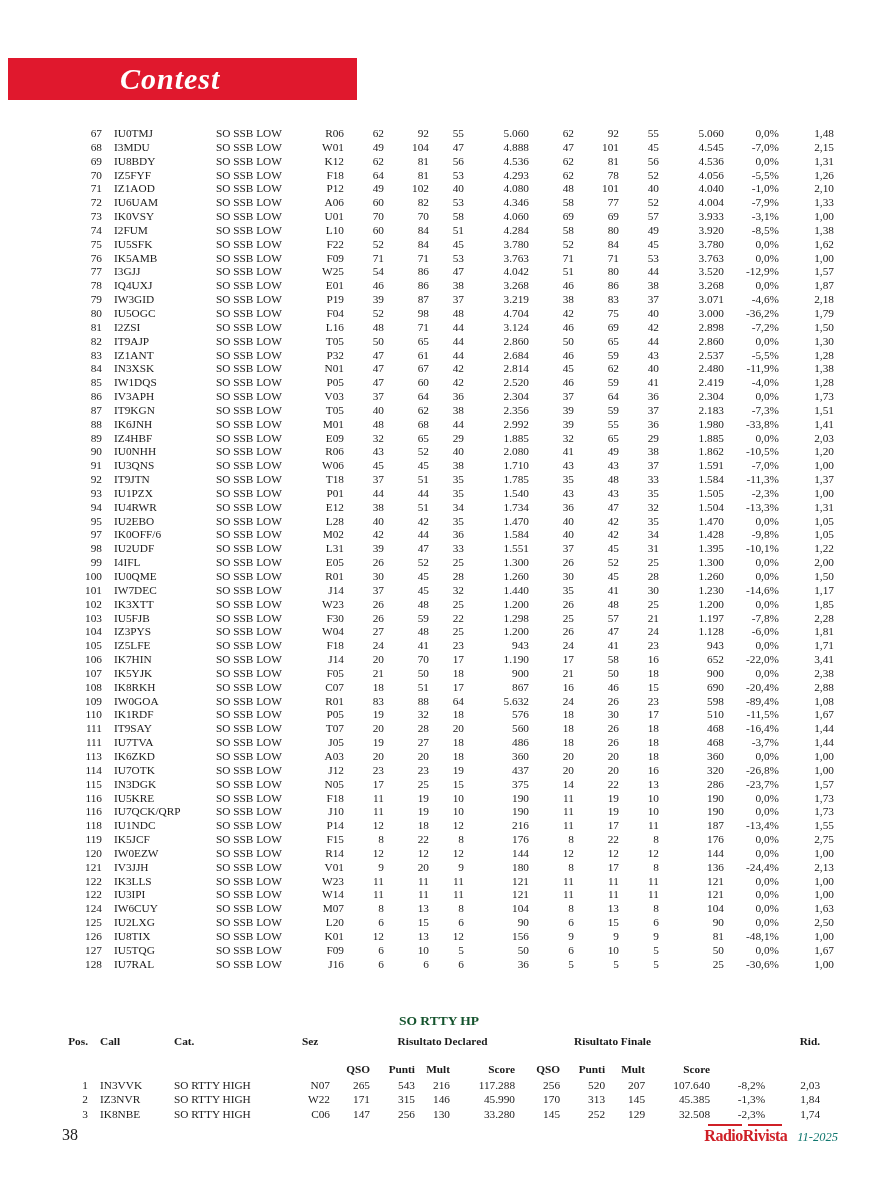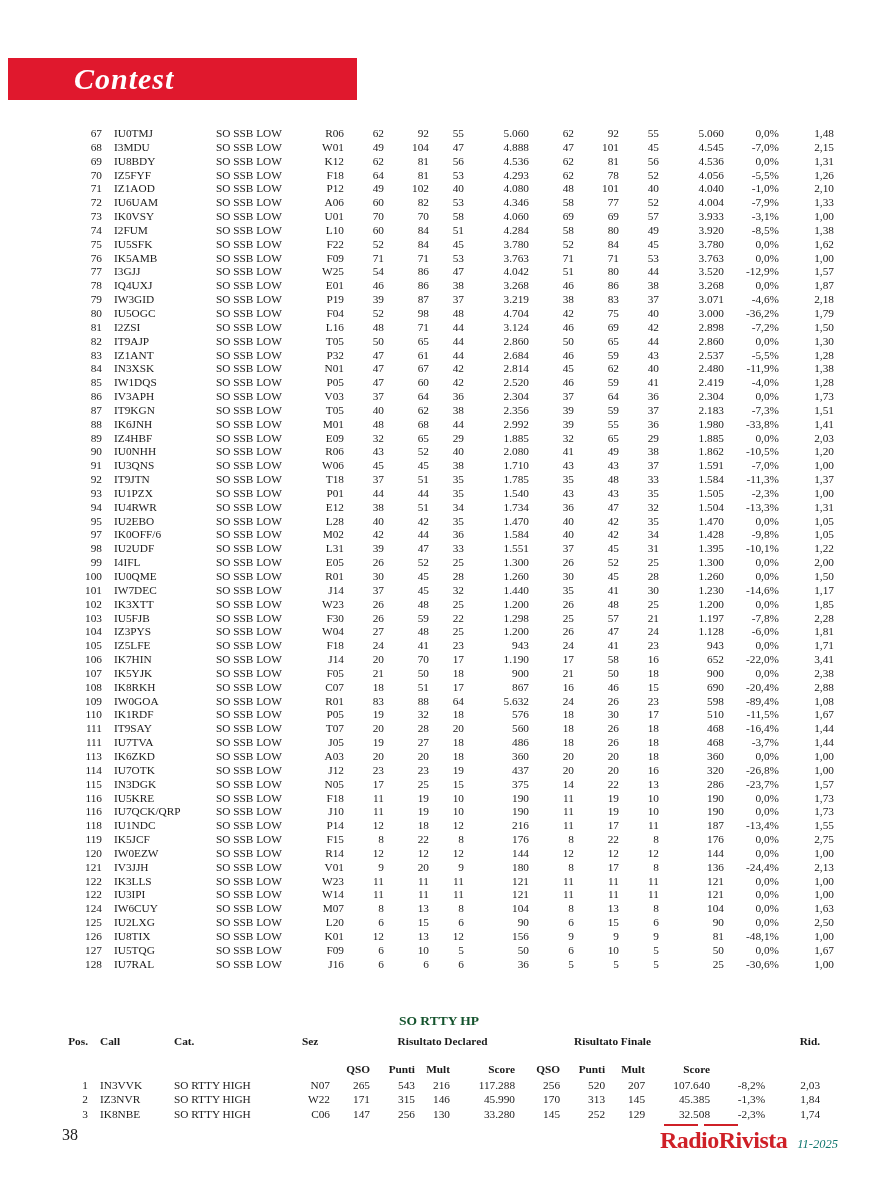--- a/index.html
+++ b/index.html
@@ -20,21 +20,21 @@
     left: 8px; top: 58px;
     width: 349px; height: 42px;
     background: #e0182d;
     display: flex; align-items: center;
   }
   .banner-title {
     color: #ffffff;
     font-style: italic;
     font-weight: bold;
     font-size: 30px;
-    padding-left: 66px;
+    padding-left: 112px;
     letter-spacing: 1px;
   }
   
   table.results {
     border-collapse: collapse;
     table-layout: fixed;
     width: 762px;
   }
   table.results td {
     padding: 0;
@@ -80,21 +80,21 @@
     font-size: 16px;
   }
   .footer-right {
     position: absolute;
     right: 52px; top: 1127px;
     display: flex; align-items: baseline; gap: 10px;
   }
   .logo {
     color: #cf2027;
     font-weight: bold;
-    font-size: 24px;
+    font-size: 16px;
     letter-spacing: -0.5px;
     position: relative;
   }
   .logo::before {
     content: "";
     position: absolute;
     top: -3px; left: 4px;
     width: 34px; height: 2px;
     background: #cf2027;
     box-shadow: 40px 0 0 #cf2027;

